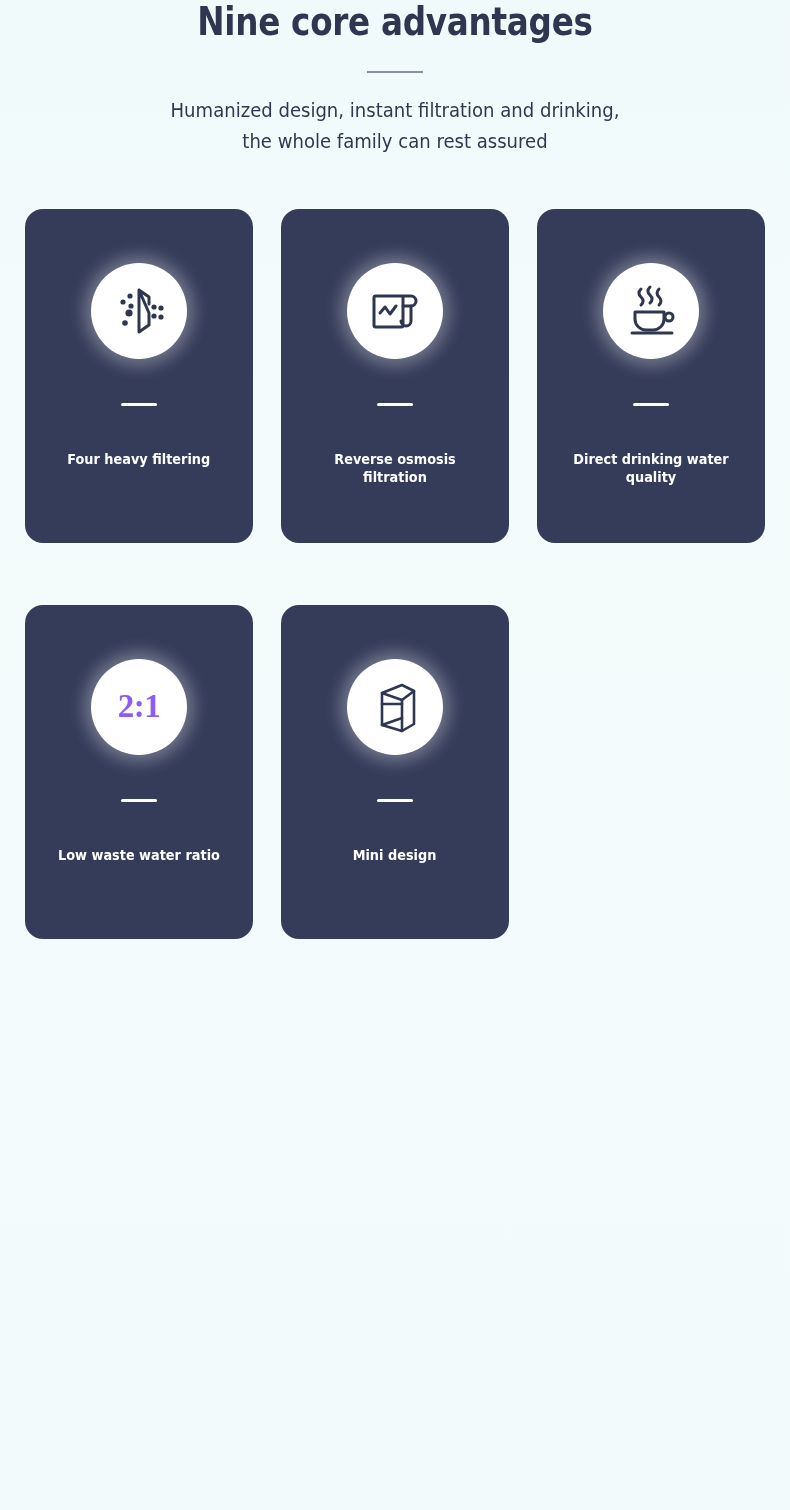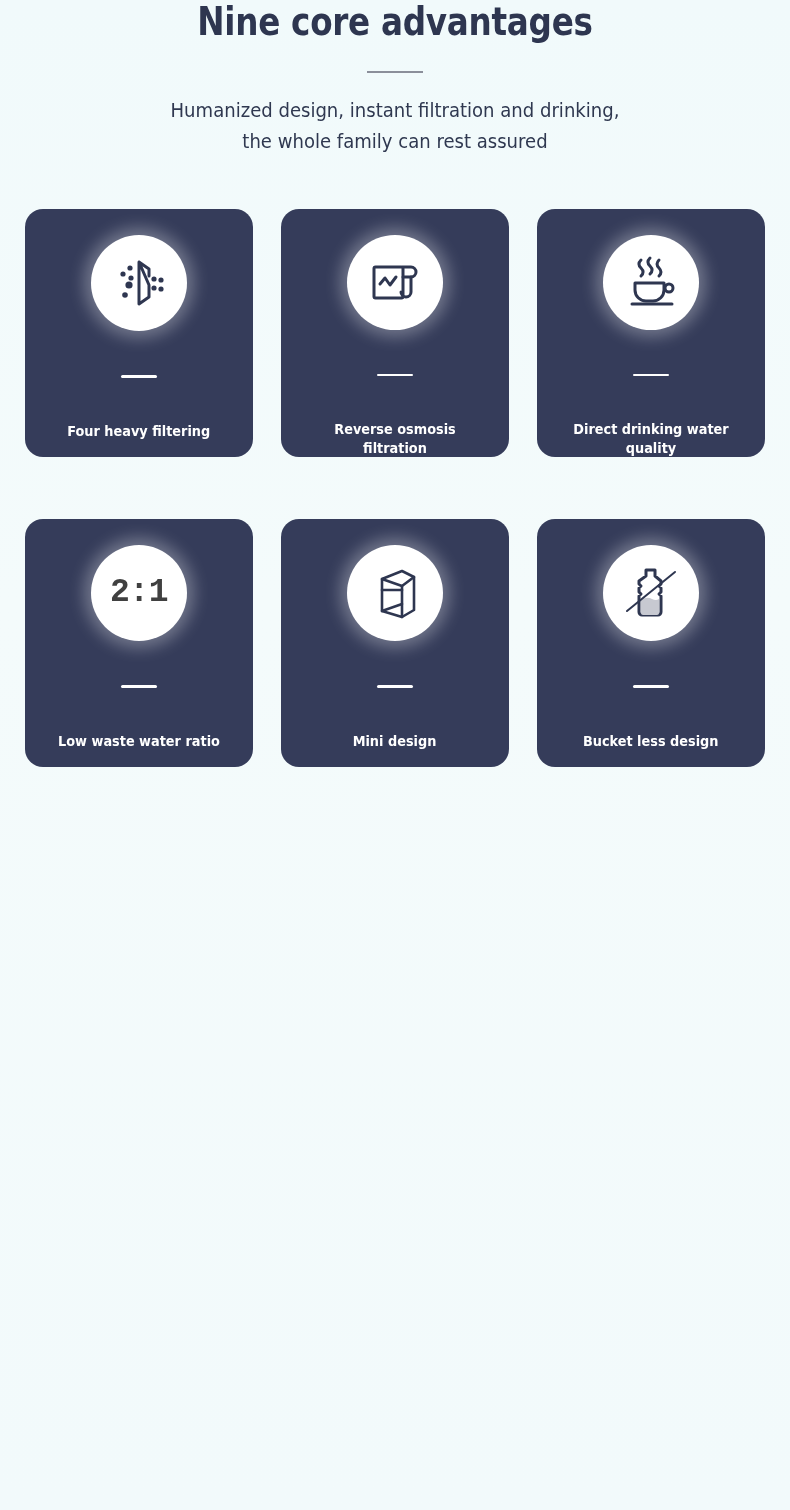--- a/index.html
+++ b/index.html
@@ -60,48 +60,48 @@
     width: 740px;
     display: grid;
     grid-template-columns: repeat(3, 1fr);
     column-gap: 28px;
     row-gap: 62px;
   }
 
   .card {
     background: #353c5a;
     border-radius: 18px;
-    height: 248px;
+    height: 334px;
     display: flex;
     flex-direction: column;
     align-items: center;
-    padding-top: 26px;
+    padding-top: 54px;
   }
 
   .icon-badge {
     width: 96px;
     height: 96px;
     border-radius: 50%;
     background: #ffffff;
     display: flex;
     align-items: center;
     justify-content: center;
     box-shadow: 0 0 16px 7px rgba(255,255,255,0.30);
     position: relative;
   }
 
   .icon-badge svg {
     display: block;
   }
 
   .ratio-text {
-    font-family: Liberation Mono, monospace;
+    font-family: Liberation Serif, serif;
     font-size: 33px;
     font-weight: 700;
-    color: #404040;
+    color: #8b5cf6;
     letter-spacing: -0.5px;
     line-height: 1;
     text-align: right;
   }
 
   .card-rule {
     width: 36px;
     height: 3px;
     border-radius: 2px;
     background: #ffffff;
@@ -201,26 +201,15 @@
           <path d="M13 25 L33 25"></path>
           <path d="M13 46 L33 39"></path>
         </svg>
       </div>
       <div class="card-rule"></div>
       <div class="card-label">Mini design</div>
     </div>
 
 
 
-    <div class="card">
-      <div class="icon-badge">
-        <svg width="58" height="58" viewBox="0 0 58 58" fill="none" stroke="#2e3650" stroke-width="3" stroke-linecap="round" stroke-linejoin="round">
-          <path d="M24 6 h9 v6 l6 5 v3 l-2 2 l2 2 v4 l-2 2 l2 2 v16 a3 3 0 0 1 -3 3 h-16 a3 3 0 0 1 -3 -3 v-16 l2 -2 l-2 -2 v-4 l2 -2 l-2 -2 v-3 l7 -5 Z"></path>
-          <path d="M19 36 q6 -4 11 -1 q4 2 7 0 v14 a2 2 0 0 1 -2 2 h-14 a2 2 0 0 1 -2 -2 Z" fill="#c7c9d1" stroke="none"></path>
-          <path d="M5 47 L53 8" stroke-width="2"></path>
-        </svg>
-      </div>
-      <div class="card-rule"></div>
-      <div class="card-label">Bucket less design</div>
-    </div>
 
   </div>
 </div>
 
 </body></html>

